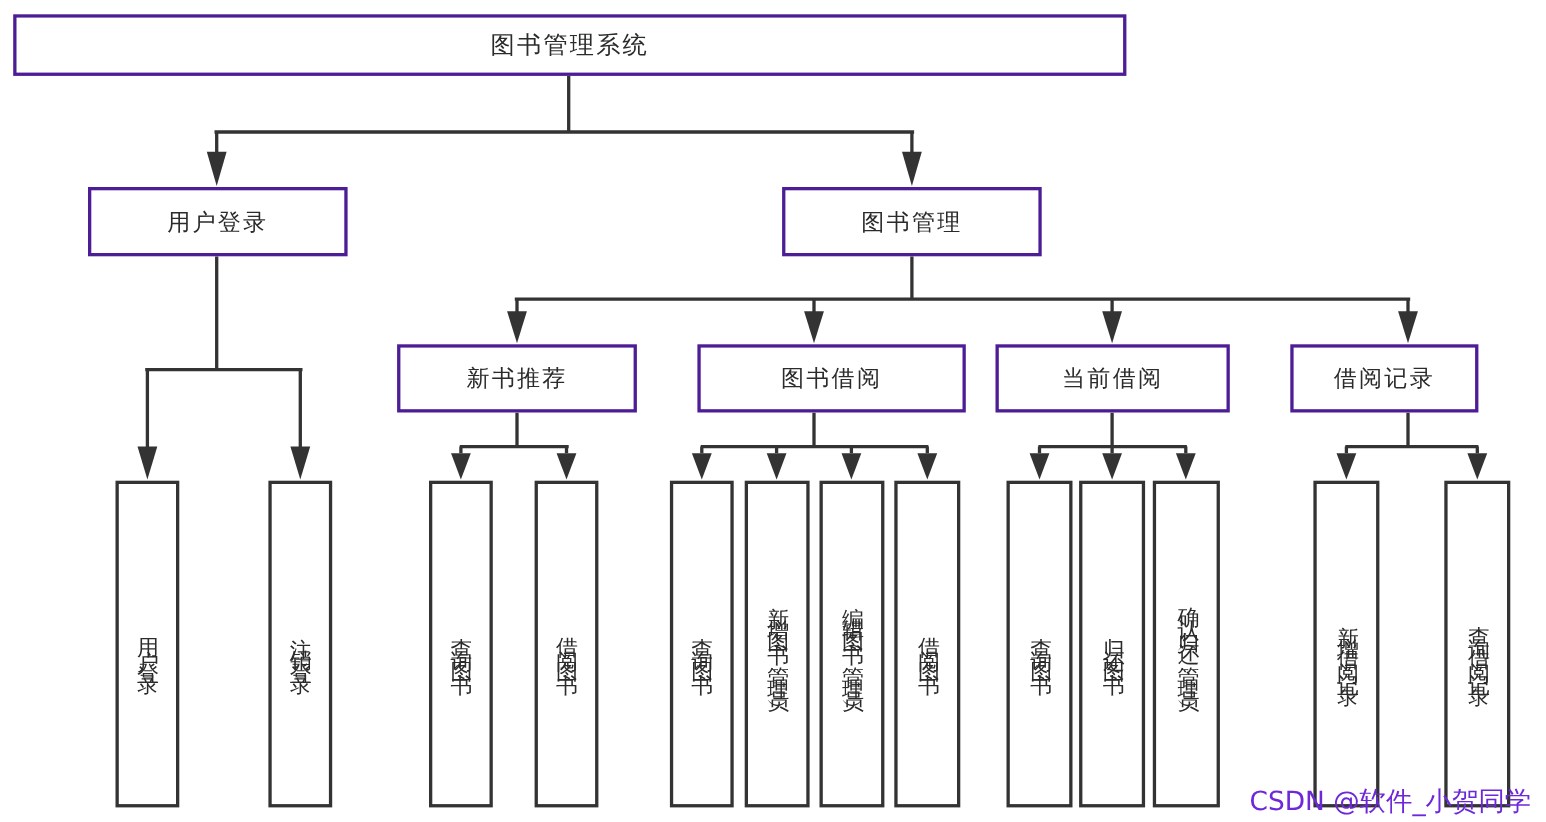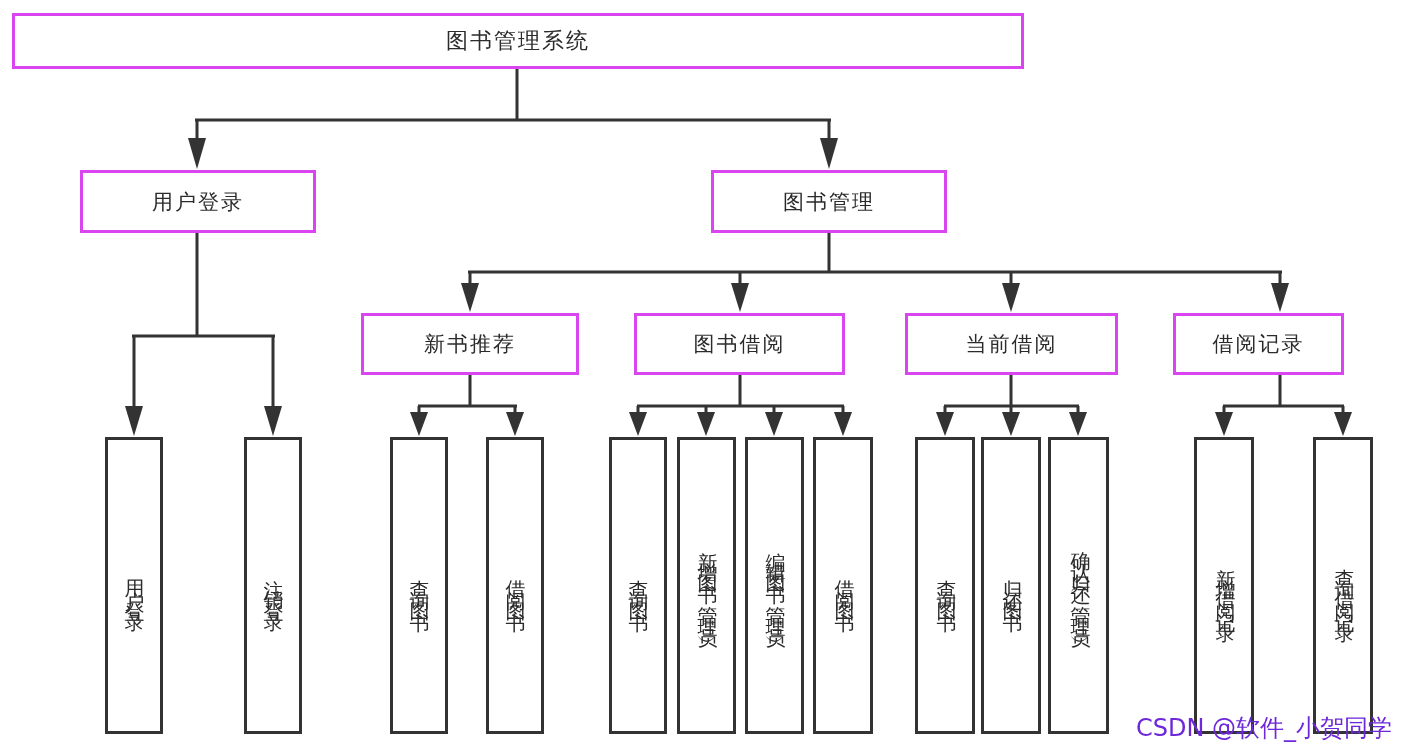--- a/index.html
+++ b/index.html
@@ -13,21 +13,21 @@
   }
   .connectors {
     position: absolute;
     left: 0; top: 0;
     width: 1405px; height: 747px;
     z-index: 1;
   }
   .node {
     position: absolute;
     box-sizing: border-box;
-    border: 3px solid #d946ef;
+    border: 3px solid #4c1d95;
     background: #ffffff;
     display: flex;
     align-items: center;
     justify-content: center;
     color: #2b2b2b;
     z-index: 2;
   }
   .node.root  { font-size: 22px; letter-spacing: 2px; }
   .node.lvl   { font-size: 21px; letter-spacing: 2px; }
   .leaf {
@@ -120,21 +120,21 @@
       <polygon points="1334,412 1352,412 1343,436"></polygon>
     </g>
   </svg>
 
   <div class="node root" style="left:12px; top:13px; width:1012px; height:56px;">图书管理系统</div>
 
   <div class="node lvl" style="left:80px; top:170px; width:236px; height:63px;">用户登录</div>
   <div class="node lvl" style="left:711px; top:170px; width:236px; height:63px;">图书管理</div>
 
   <div class="node lvl" style="left:361px; top:313px; width:218px; height:62px;">新书推荐</div>
-  <div class="node lvl" style="left:634px; top:313px; width:211px; height:62px;">图书借阅</div>
+  <div class="node lvl" style="left:634px; top:313px; width:244px; height:62px;">图书借阅</div>
   <div class="node lvl" style="left:905px; top:313px; width:213px; height:62px;">当前借阅</div>
   <div class="node lvl" style="left:1173px; top:313px; width:171px; height:62px;">借阅记录</div>
 
   <div class="leaf" style="left:105px; width:58px;">用户登录</div>
   <div class="leaf" style="left:244px; width:58px;">注销登录</div>
 
   <div class="leaf" style="left:390px; width:58px;">查询图书</div>
   <div class="leaf" style="left:486px; width:58px;">借阅图书</div>
 
   <div class="leaf" style="left:609px; width:58px;">查询图书</div>

